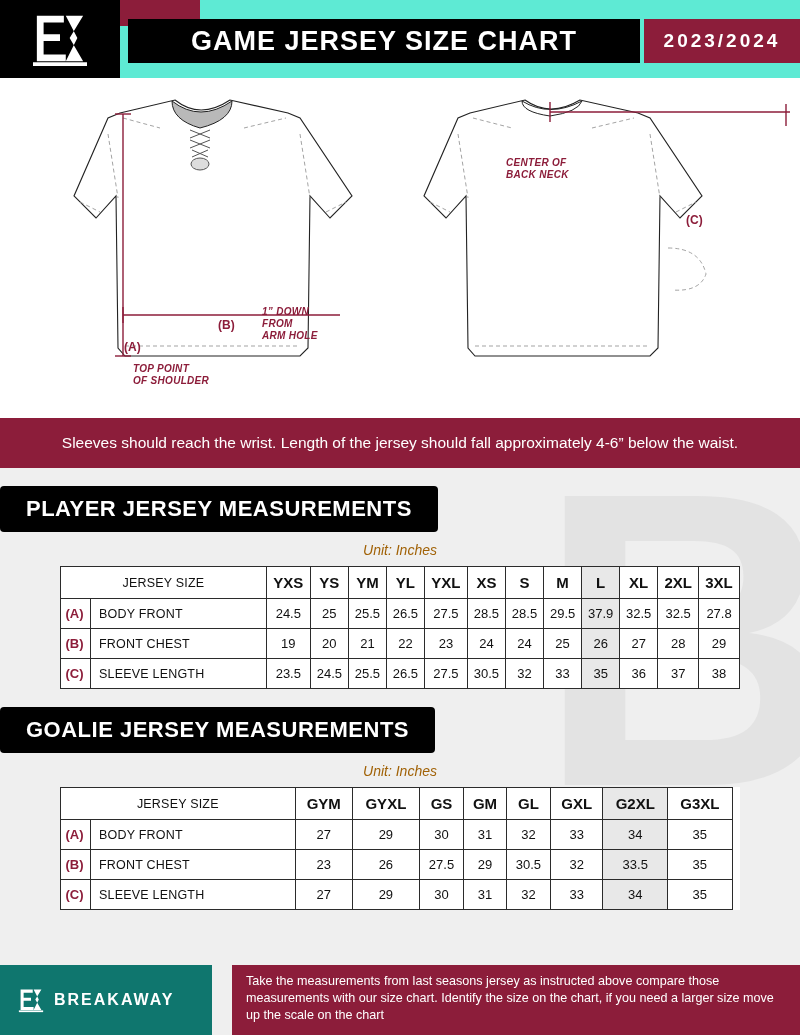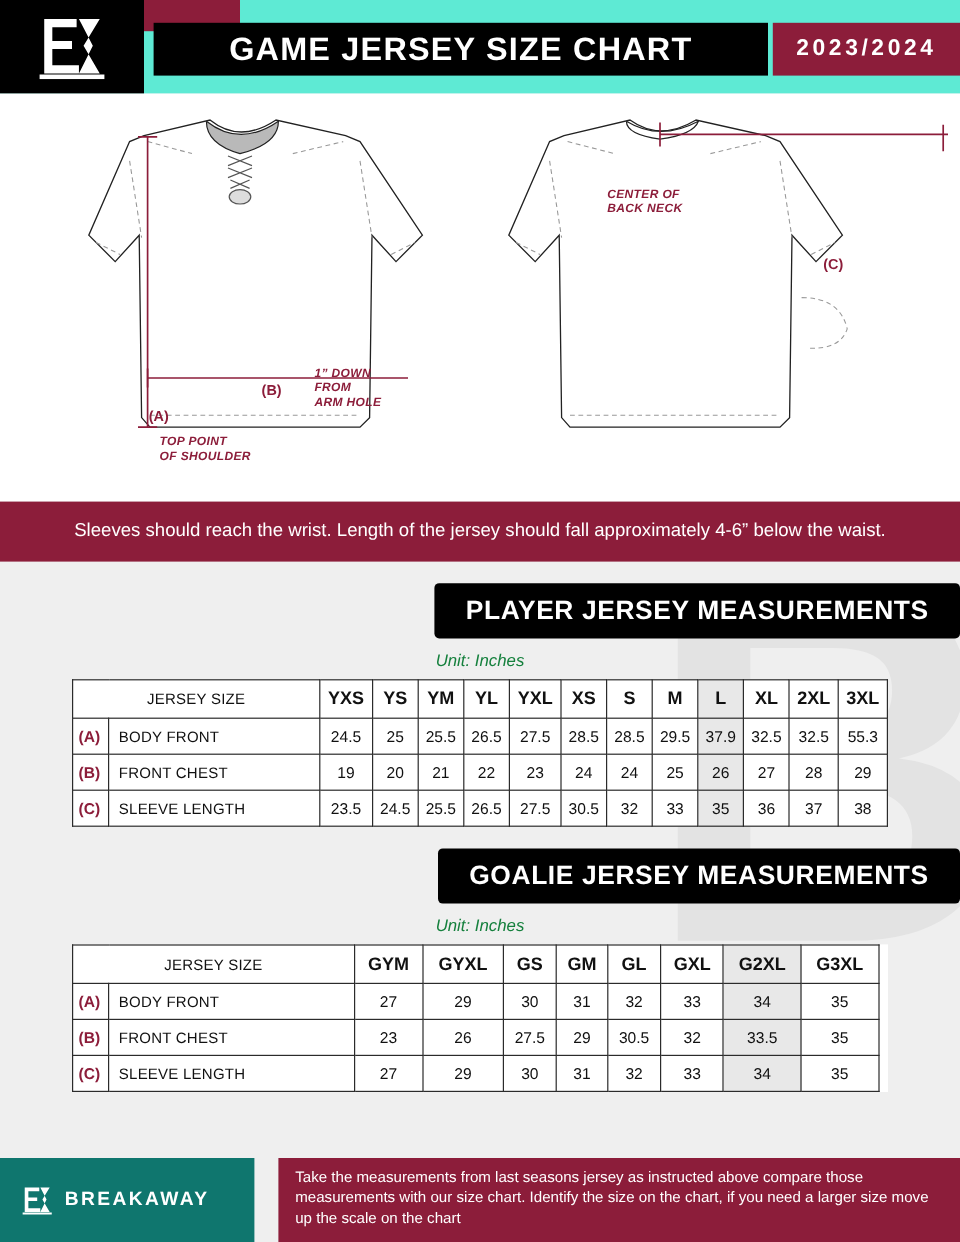--- a/index.html
+++ b/index.html
@@ -58,28 +58,28 @@
   }
   .ill-abc { position:absolute; font-size:12px; font-weight:bold; color:#8c1d3a; }
 
   
   .note-band {
     position:relative; z-index:2; background:#8c1d3a; color:#fff;
     padding:14px 60px; text-align:center; font-size:15.5px; line-height:22px;
   }
 
   
-  .sec-title-wrap { position:relative; z-index:2; display:flex; justify-content:flex-end; margin-top:18px;border-radius:14px; }
+  .sec-title-wrap { position:relative; z-index:2; display:flex; justify-content:flex-start; margin-top:18px;border-radius:14px; }
   .sec-title {
     background:#000; color:#fff; font-size:22px; font-weight:bold;
     letter-spacing:.5px; padding:10px 26px; border-radius:4px;
     font-family:"Liberation Sans", sans-serif;
   }
   .unit { position:relative; z-index:2; text-align:center; font-style:italic;
-    font-size:14px; color:#15803d; margin:10px 0 8px; }
+    font-size:14px; color:#a16207; margin:10px 0 8px; }
 
   
   .tbl-wrap { position:relative; z-index:2; padding:0 60px; }
   table { border-collapse:collapse; width:100%; background:#fff; }
   td, th { border:1px solid #2b2b2b; font-size:13px; text-align:center; padding:7px 2px; color:#111; }
   th { font-weight:bold; font-size:15px; }
   .rowlabel { text-align:left; padding-left:8px; font-size:12.5px; letter-spacing:.2px; white-space:nowrap; }
   .abc { color:#8c1d3a; font-weight:bold; font-size:13px; padding-right:4px; }
   .hdr-blank { font-size:12.5px; font-weight:normal; letter-spacing:.2px; }
   .hl { background:#e8e8e8; }
@@ -227,21 +227,21 @@
           <td>25</td>
           <td>25.5</td>
           <td>26.5</td>
           <td>27.5</td>
           <td>28.5</td>
           <td>28.5</td>
           <td>29.5</td>
           <td class="hl">37.9</td>
           <td>32.5</td>
           <td>32.5</td>
-          <td>55.3</td>
+          <td>27.8</td>
         </tr>
         <tr>
           <td class="abc">(B)</td>
           <td class="rowlabel">FRONT CHEST</td>
           <td>19</td>
           <td>20</td>
           <td>21</td>
           <td>22</td>
           <td>23</td>
           <td>24</td>

